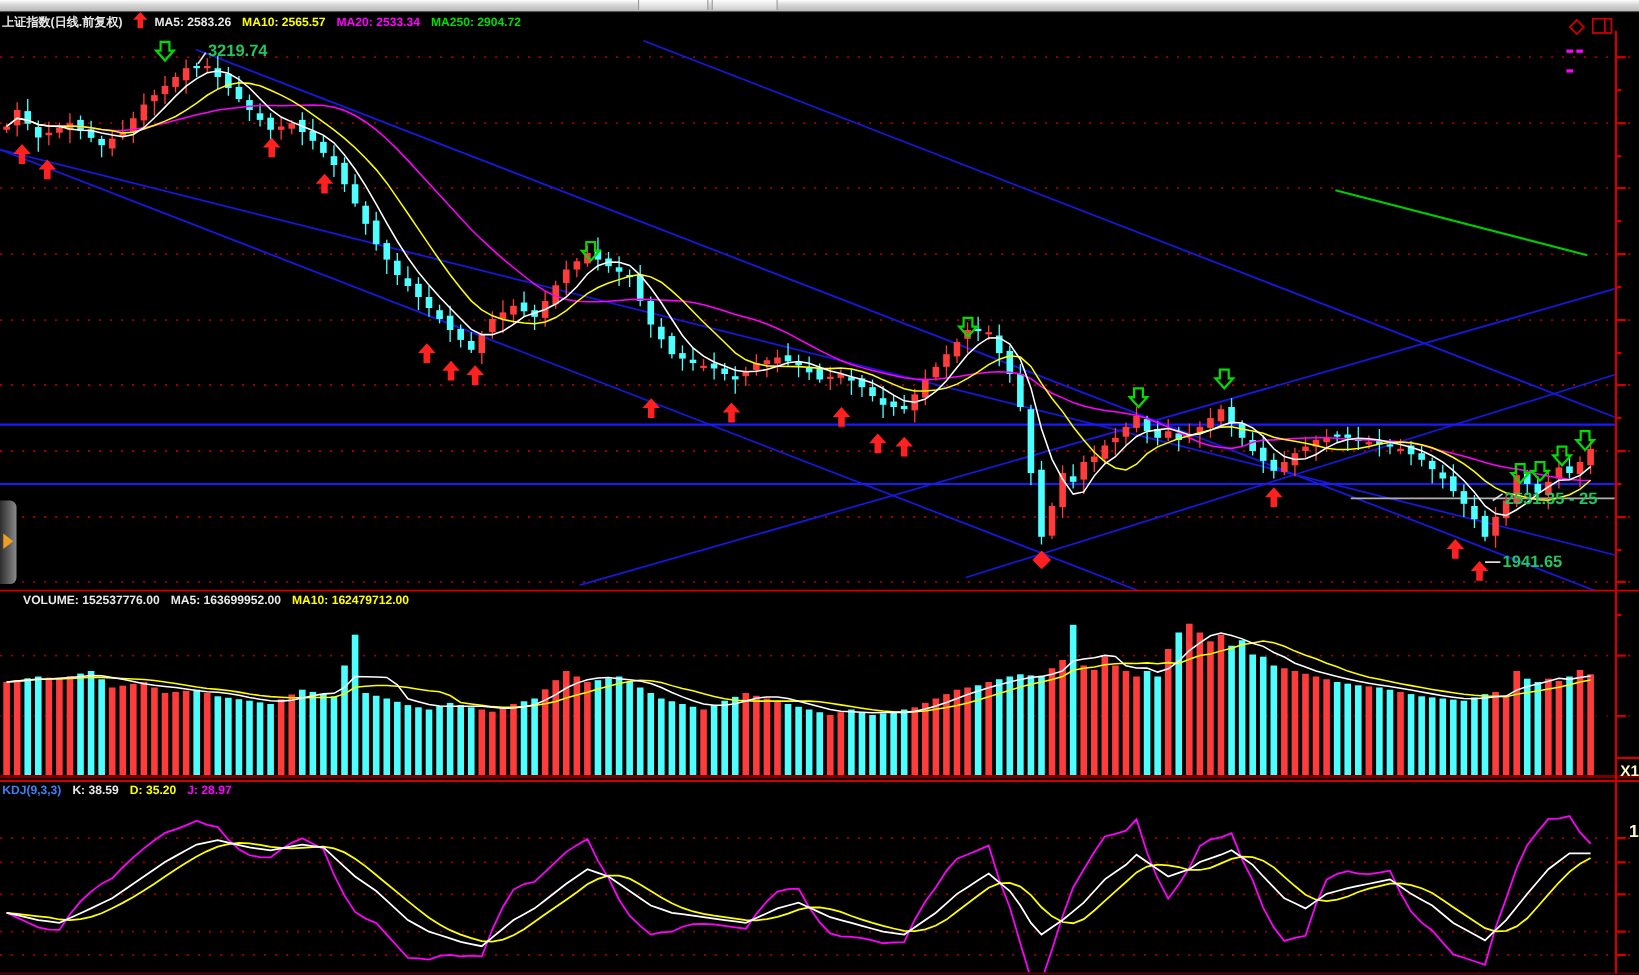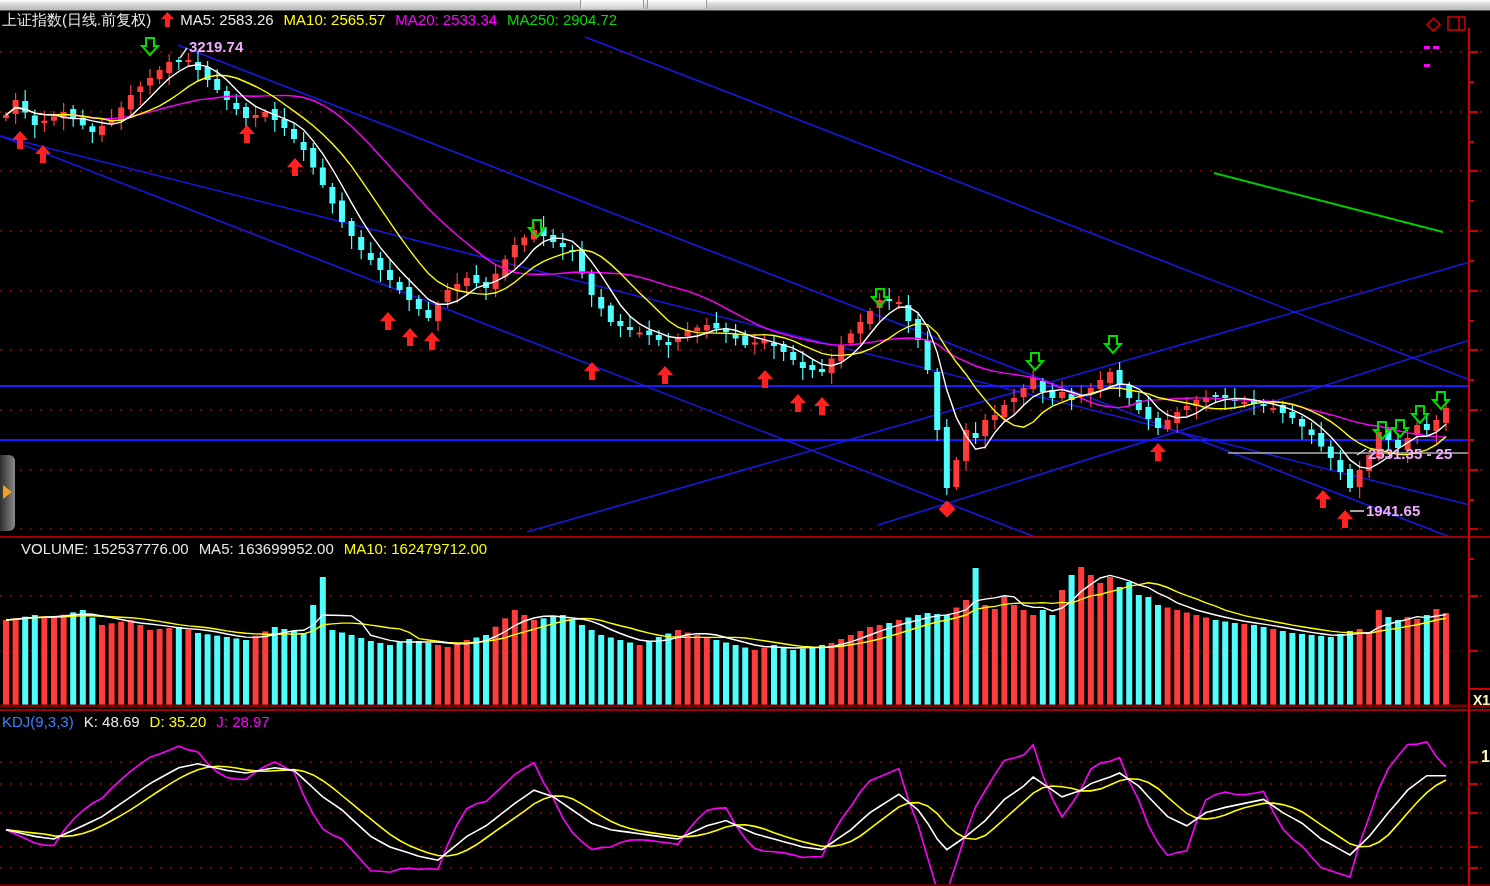--- a/index.html
+++ b/index.html
@@ -2,25 +2,25 @@
 <html><head>
 <meta charset="utf-8">
 <style>
   html,body{margin:0;padding:0;background:#222;}
   .stage{position:relative;width:1490px;height:886px;background:#000;overflow:hidden;
          font-family:"Liberation Sans",sans-serif;}
   .titlebar{position:absolute;left:0;top:0;width:1490px;height:10px;
             background:linear-gradient(#ffffff,#d9d9d9 40%,#b9b9b9);border-bottom:1px solid #555;}
   .tb-seg{position:absolute;top:0;height:9px;background:linear-gradient(#fdfdfd,#cfcfcf);
           border-left:1px solid #9a9a9a;border-right:1px solid #9a9a9a;}
-  .legend{position:absolute;white-space:nowrap;font-size:15px;font-weight:normal;letter-spacing:0;}
+  .legend{position:absolute;white-space:nowrap;font-size:11px;font-weight:bold;letter-spacing:0;}
   .legend span{margin-right:10px;}
   .c-white{color:#e8e8e8}.c-yellow{color:#ffff00}.c-magenta{color:#ff00ff}
   .c-green{color:#00dd00}.c-gray{color:#3b82f6}
-  .px-label{position:absolute;color:#f0abfc;font-size:15px;font-weight:bold;white-space:nowrap;}
+  .px-label{position:absolute;color:#22c55e;font-size:15px;font-weight:bold;white-space:nowrap;}
   .ax-label{position:absolute;color:#fef9c3;font-size:14px;font-weight:bold;white-space:nowrap;}
   svg{position:absolute;left:0;top:0;}
   .left-tab{position:absolute;left:0;top:455px;width:15px;height:76px;
             background:linear-gradient(90deg,#2e2e2e,#6e6e6e 70%,#8a8a8a);
             border-radius:0 6px 6px 0;}
   .left-tab .tri{position:absolute;left:3px;top:30px;width:0;height:0;
             border-left:9px solid #f0a020;border-top:7px solid transparent;border-bottom:7px solid transparent;}
   .icon-dashes{position:absolute;left:1424px;top:35px;width:26px;height:4px;}
   .icon-dashes i{display:inline-block;width:6px;height:3px;background:#ff00ff;margin-right:3px;}
 </style>
@@ -621,21 +621,21 @@
   <div class="px-label" style="left:189px;top:38px;">3219.74</div>
   <div class="px-label" style="left:1368px;top:445px;text-align:right;">2531.35 - 25</div>
   <div class="px-label" style="left:1366px;top:502px;">1941.65</div>
 
   <div class="legend" style="left:2px;top:540px;margin-left:19px;">
     <span class="c-white">VOLUME: 152537776.00</span><span class="c-white">MA5: 163699952.00</span><span class="c-yellow">MA10: 162479712.00</span>
   </div>
   <div class="ax-label" style="left:1473px;top:692px;">X1</div>
 
   <div class="legend" style="left:2px;top:713px;">
-    <span class="c-gray">KDJ(9,3,3)</span><span class="c-white">K: 48.69</span><span class="c-yellow">D: 35.20</span><span class="c-magenta">J: 28.97</span>
+    <span class="c-gray">KDJ(9,3,3)</span><span class="c-white">K: 38.59</span><span class="c-yellow">D: 35.20</span><span class="c-magenta">J: 28.97</span>
   </div>
   <div class="ax-label" style="left:1481px;top:748px;font-size:16px;">1</div>
 
   <svg width="18" height="18" style="left:1424px;top:15px;">
     <rect x="5" y="5" width="9" height="9" fill="none" stroke="#cc0000" stroke-width="1.6" transform="rotate(45 9.5 9.5)"></rect>
   </svg>
   <svg width="20" height="16" style="left:1447px;top:16px;">
     <rect x="1" y="1" width="17" height="13" fill="none" stroke="#cc0000" stroke-width="1.6"></rect>
     <line x1="12" y1="1" x2="12" y2="14" stroke="#cc0000" stroke-width="1.6"></line>
   </svg>

